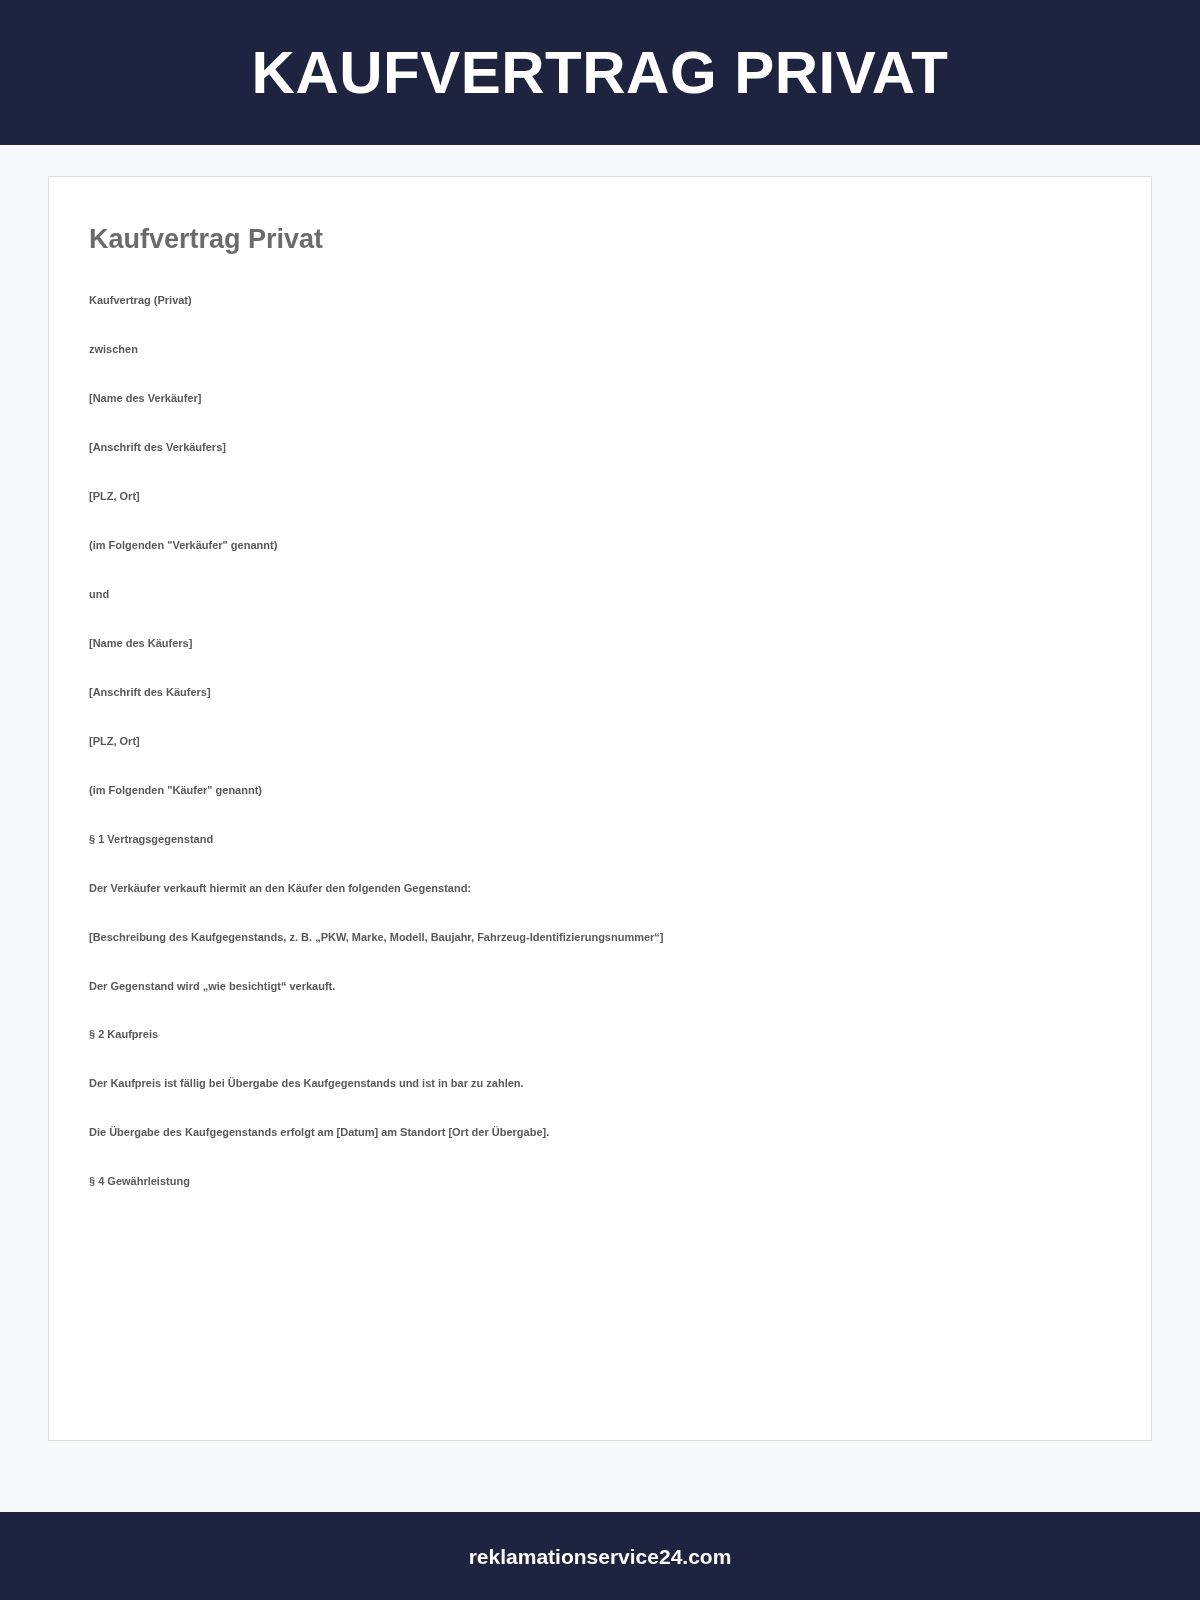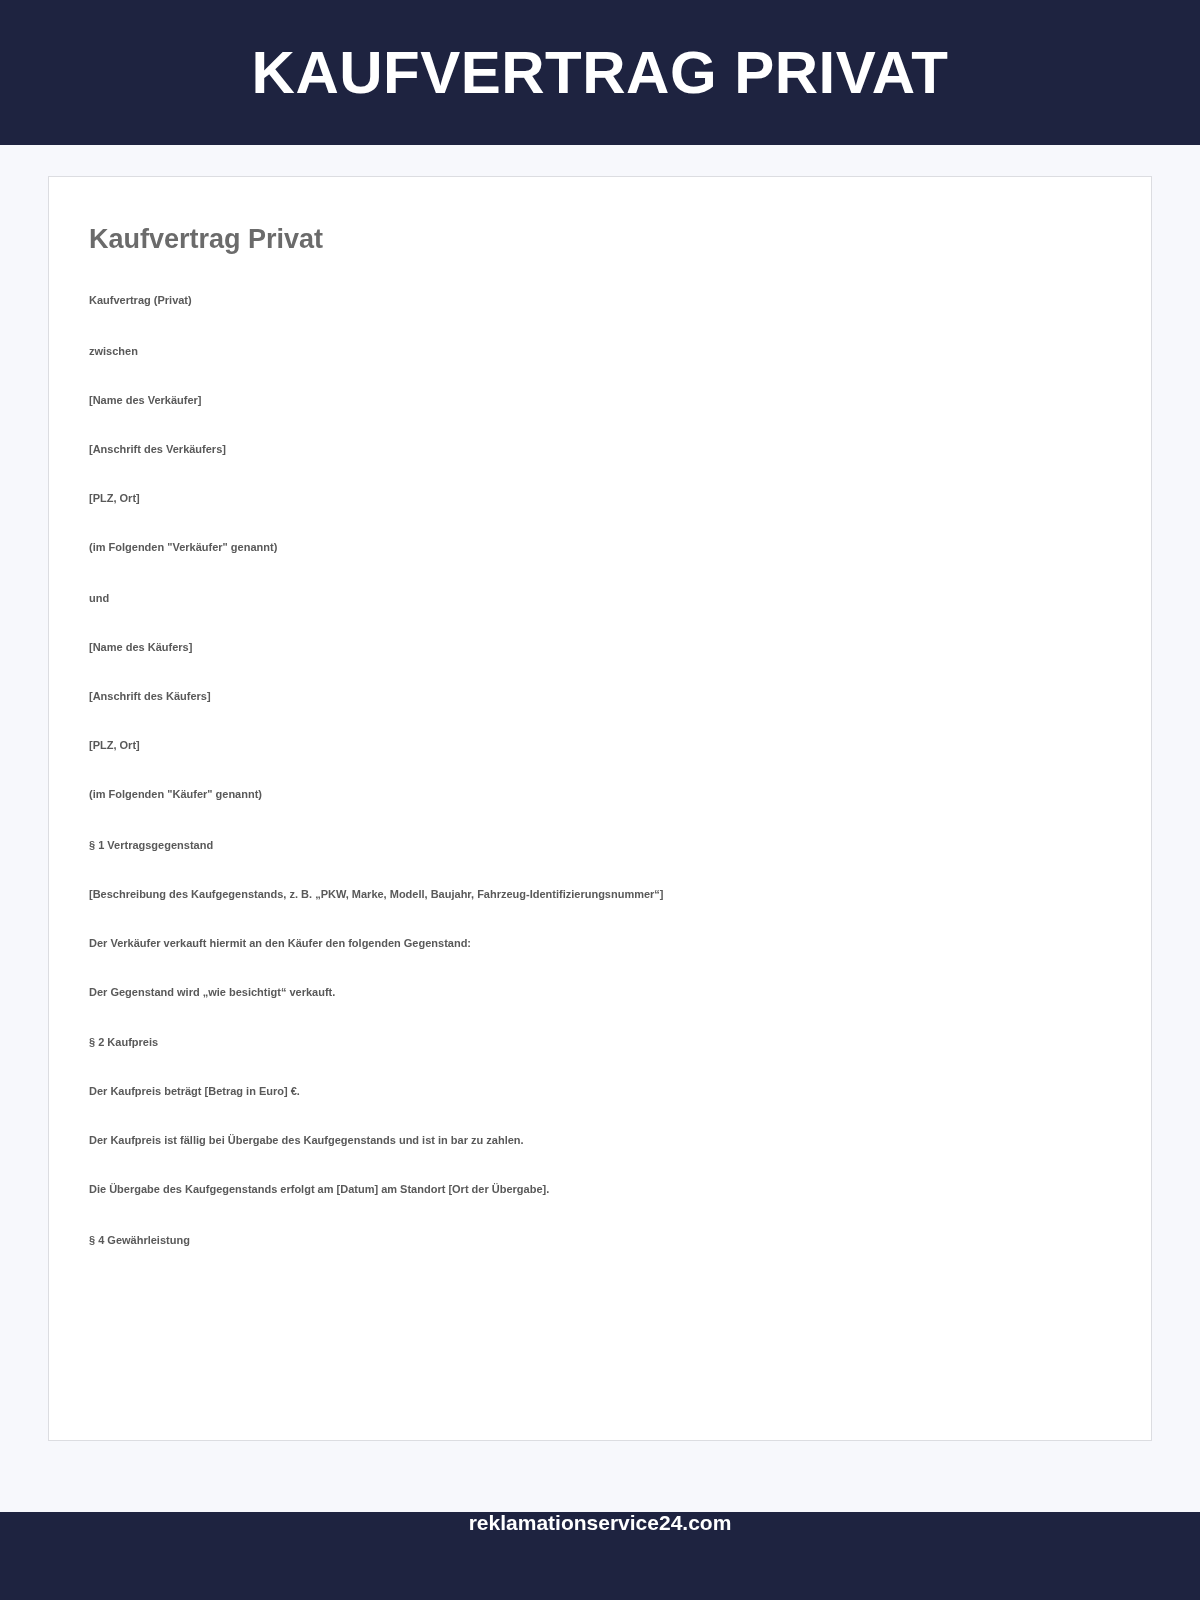--- a/index.html
+++ b/index.html
@@ -63,29 +63,30 @@
   .doc-body p {
     color: #595959;
     font-size: 11px;
     font-weight: bold;
     line-height: 1.45;
     margin: 0 0 33px 0;
   }
 
   
   .doc-body p.group-start {
-    margin-top: 35px;
+    margin-top: 25px;
   }
 
   
   .site-footer {
     background: #1e2340;
     height: 88px;
     flex: 0 0 88px;
     display: flex;
+    align-items: center;
     justify-content: center;
   }
   .site-footer .footer-text {
     color: #ffffff;
     font-size: 21px;
     font-weight: bold;
     line-height: 1;
   }
 </style>
 </head>
@@ -119,29 +120,28 @@
       <p>[Name des Käufers]</p>
 
       <p>[Anschrift des Käufers]</p>
 
       <p>[PLZ, Ort]</p>
 
       <p>(im Folgenden "Käufer" genannt)</p>
 
       <p class="group-start">§ 1 Vertragsgegenstand</p>
 
+      <p>Der Verkäufer verkauft hiermit an den Käufer den folgenden Gegenstand:</p>
+
       <p>[Beschreibung des Kaufgegenstands, z. B. „PKW, Marke, Modell, Baujahr, Fahrzeug-Identifizierungsnummer“]</p>
-
-      <p>Der Verkäufer verkauft hiermit an den Käufer den folgenden Gegenstand:</p>
 
       <p>Der Gegenstand wird „wie besichtigt“ verkauft.</p>
 
       <p class="group-start">§ 2 Kaufpreis</p>
 
-      <p>Der Kaufpreis beträgt [Betrag in Euro] €.</p>
 
       <p>Der Kaufpreis ist fällig bei Übergabe des Kaufgegenstands und ist in bar zu zahlen.</p>
 
 
       <p>Die Übergabe des Kaufgegenstands erfolgt am [Datum] am Standort [Ort der Übergabe].</p>
 
       <p class="group-start">§ 4 Gewährleistung</p>
 
     </div>
   </article>

